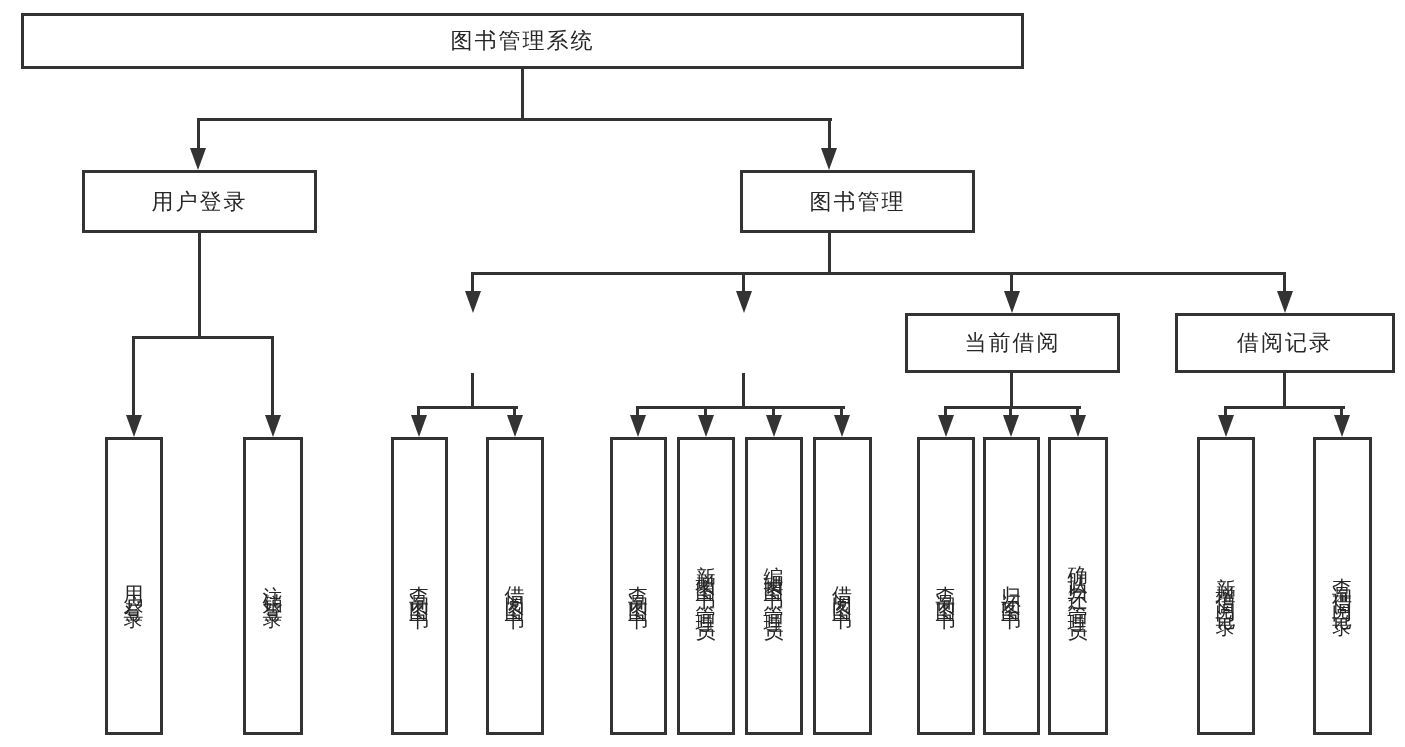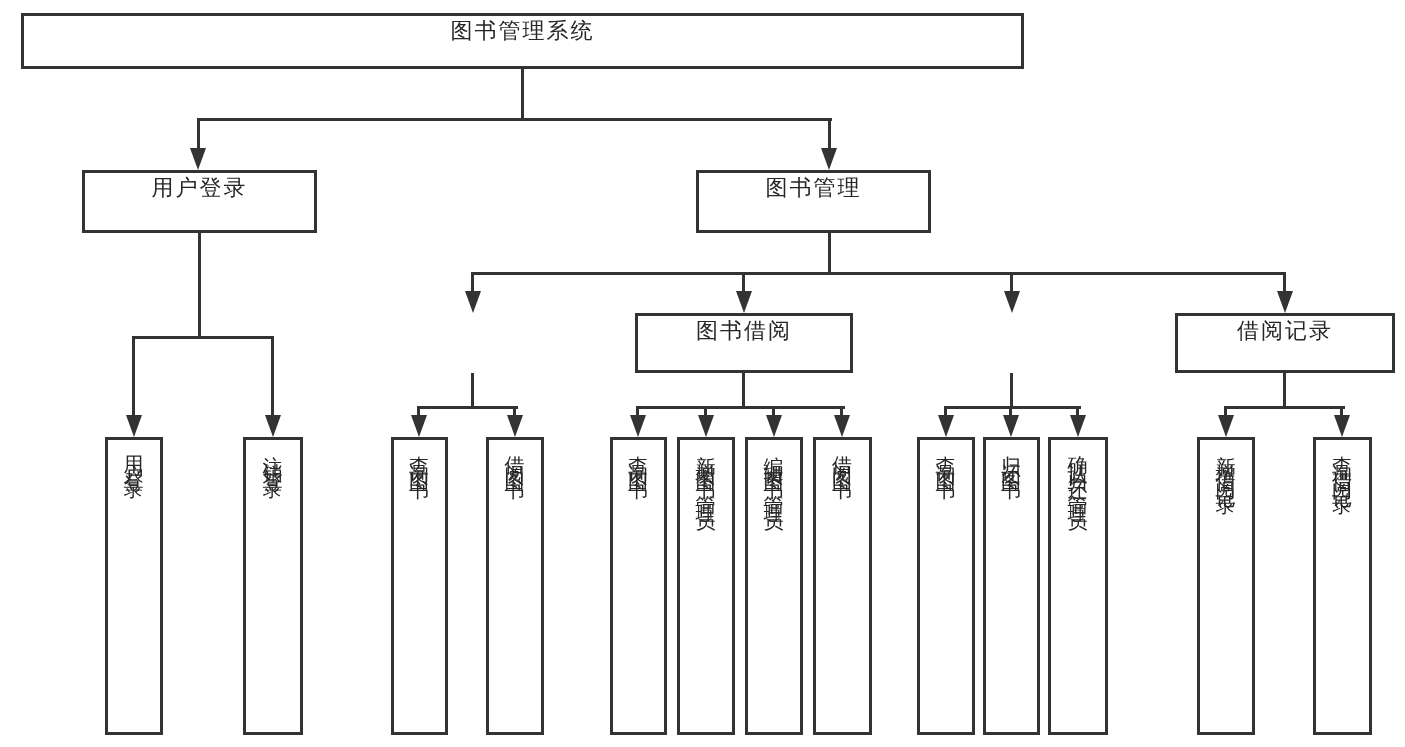--- a/index.html
+++ b/index.html
@@ -14,21 +14,21 @@
     height: 747px;
     background: #ffffff;
     overflow: hidden;
   }
   .box {
     position: absolute;
     box-sizing: border-box;
     border: 3px solid #333333;
     background: #ffffff;
     display: flex;
-    align-items: flex-start;
+    align-items: center;
     justify-content: center;
     color: #262626;
   }
   .h-box span {
     font-size: 22px;
     letter-spacing: 2px;
     white-space: nowrap;
   }
   .leaf span {
     writing-mode: vertical-rl;
@@ -73,29 +73,29 @@
 <div id="stage">
 
   <div class="box h-box" style="left:21px;top:13px;width:1003px;height:56px">
     <span>图书管理系统</span>
   </div>
 
   <div class="box h-box" style="left:82px;top:170px;width:235px;height:63px">
     <span>用户登录</span>
   </div>
 
-  <div class="box h-box" style="left:696px;top:170px;width:235px;height:63px">
+  <div class="box h-box" style="left:740px;top:170px;width:235px;height:63px">
     <span>图书管理</span>
   </div>
 
 
-  <div class="box h-box" style="left:635px;top:313px;width:218px;height:60px">
-    <span>图书借阅</span>
-  </div>
-
+
+  <div class="box h-box" style="left:905px;top:313px;width:215px;height:60px">
+    <span>当前借阅</span>
+  </div>
 
   <div class="box h-box" style="left:1175px;top:313px;width:220px;height:60px">
     <span>借阅记录</span>
   </div>
 
   <div class="box leaf" style="left:105px;top:437px;width:58px;height:298px">
     <span>用户登录</span>
   </div>
   <div class="box leaf" style="left:243px;top:437px;width:60px;height:298px">
     <span>注销登录</span>

